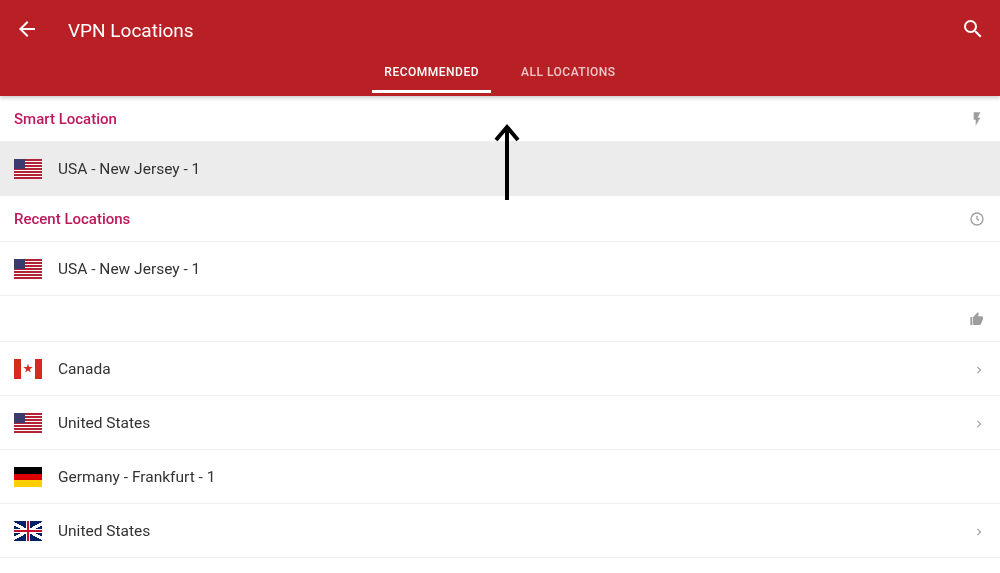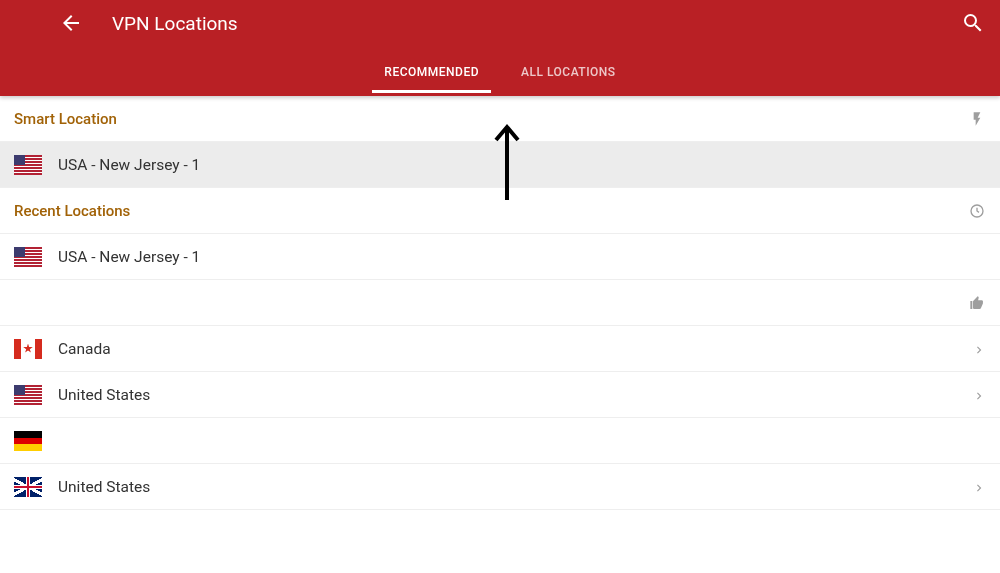--- a/index.html
+++ b/index.html
@@ -12,24 +12,23 @@
     }
     .header {
       background: #b92025;
       color: #fff;
       height: 96px;
       box-shadow: 0 2px 4px rgba(0,0,0,0.2);
       position: relative;
     }
     .header-top {
       display: flex;
-      align-items: center;
+      align-items: flex-end;
       height: 46px;
-      padding: 16px 14px;
-      margin-left: 44px;
+      padding: 4px 14px;
     }
     .back-icon { width: 26px; height: 26px; display: flex; align-items: center; justify-content: center; cursor: pointer; }
     .title { font-size: 19px; margin-left: 28px; font-weight: 400; }
     .search-icon { margin-left: auto; width: 26px; height: 26px; display: flex; align-items: center; justify-content: center; cursor: pointer; }
     .tabs {
       display: flex;
       justify-content: center;
       height: 50px;
       align-items: center;
       gap: 22px;
@@ -53,35 +52,35 @@
     }
     .content { background: #fff; }
     .section-header {
       display: flex;
       align-items: center;
       padding: 0 14px;
       height: 46px;
       border-bottom: 1px solid #eee;
     }
     .section-header .label {
-      color: #a16207;
+      color: #be185d;
       font-size: 15px;
       font-weight: 500;
     }
     .section-header .right-icon {
       margin-left: auto;
       width: 18px; height: 18px;
       display: flex; align-items: center; justify-content: center;
       color: #9e9e9e;
     }
     .row {
       display: flex;
       align-items: center;
       padding: 0 14px;
-      height: 46px;
+      height: 54px;
       border-bottom: 1px solid #eee;
       cursor: pointer;
     }
     .row.shaded { background: #ececec; }
     .flag {
       width: 28px; height: 20px;
       display: inline-block;
       flex-shrink: 0;
     }
     .row .name {
@@ -235,20 +234,21 @@
     <span class="name">United States</span>
     <span class="chevron">
       <svg viewBox="0 0 24 24" width="14" height="14" fill="#9e9e9e">
           <path d="M8.59 16.59L13.17 12 8.59 7.41 10 6l6 6-6 6z"></path>
         </svg>
     </span>
   </div>
 
   <div class="row">
     <span class="flag flag-de"></span>
+    <span class="name">Germany - Frankfurt - 1</span>
   </div>
 
   <div class="row">
     <span class="flag flag-uk"></span>
     <span class="name">United States</span>
     <span class="chevron">
       <svg viewBox="0 0 24 24" width="14" height="14" fill="#9e9e9e">
           <path d="M8.59 16.59L13.17 12 8.59 7.41 10 6l6 6-6 6z"></path>
         </svg>
     </span>

